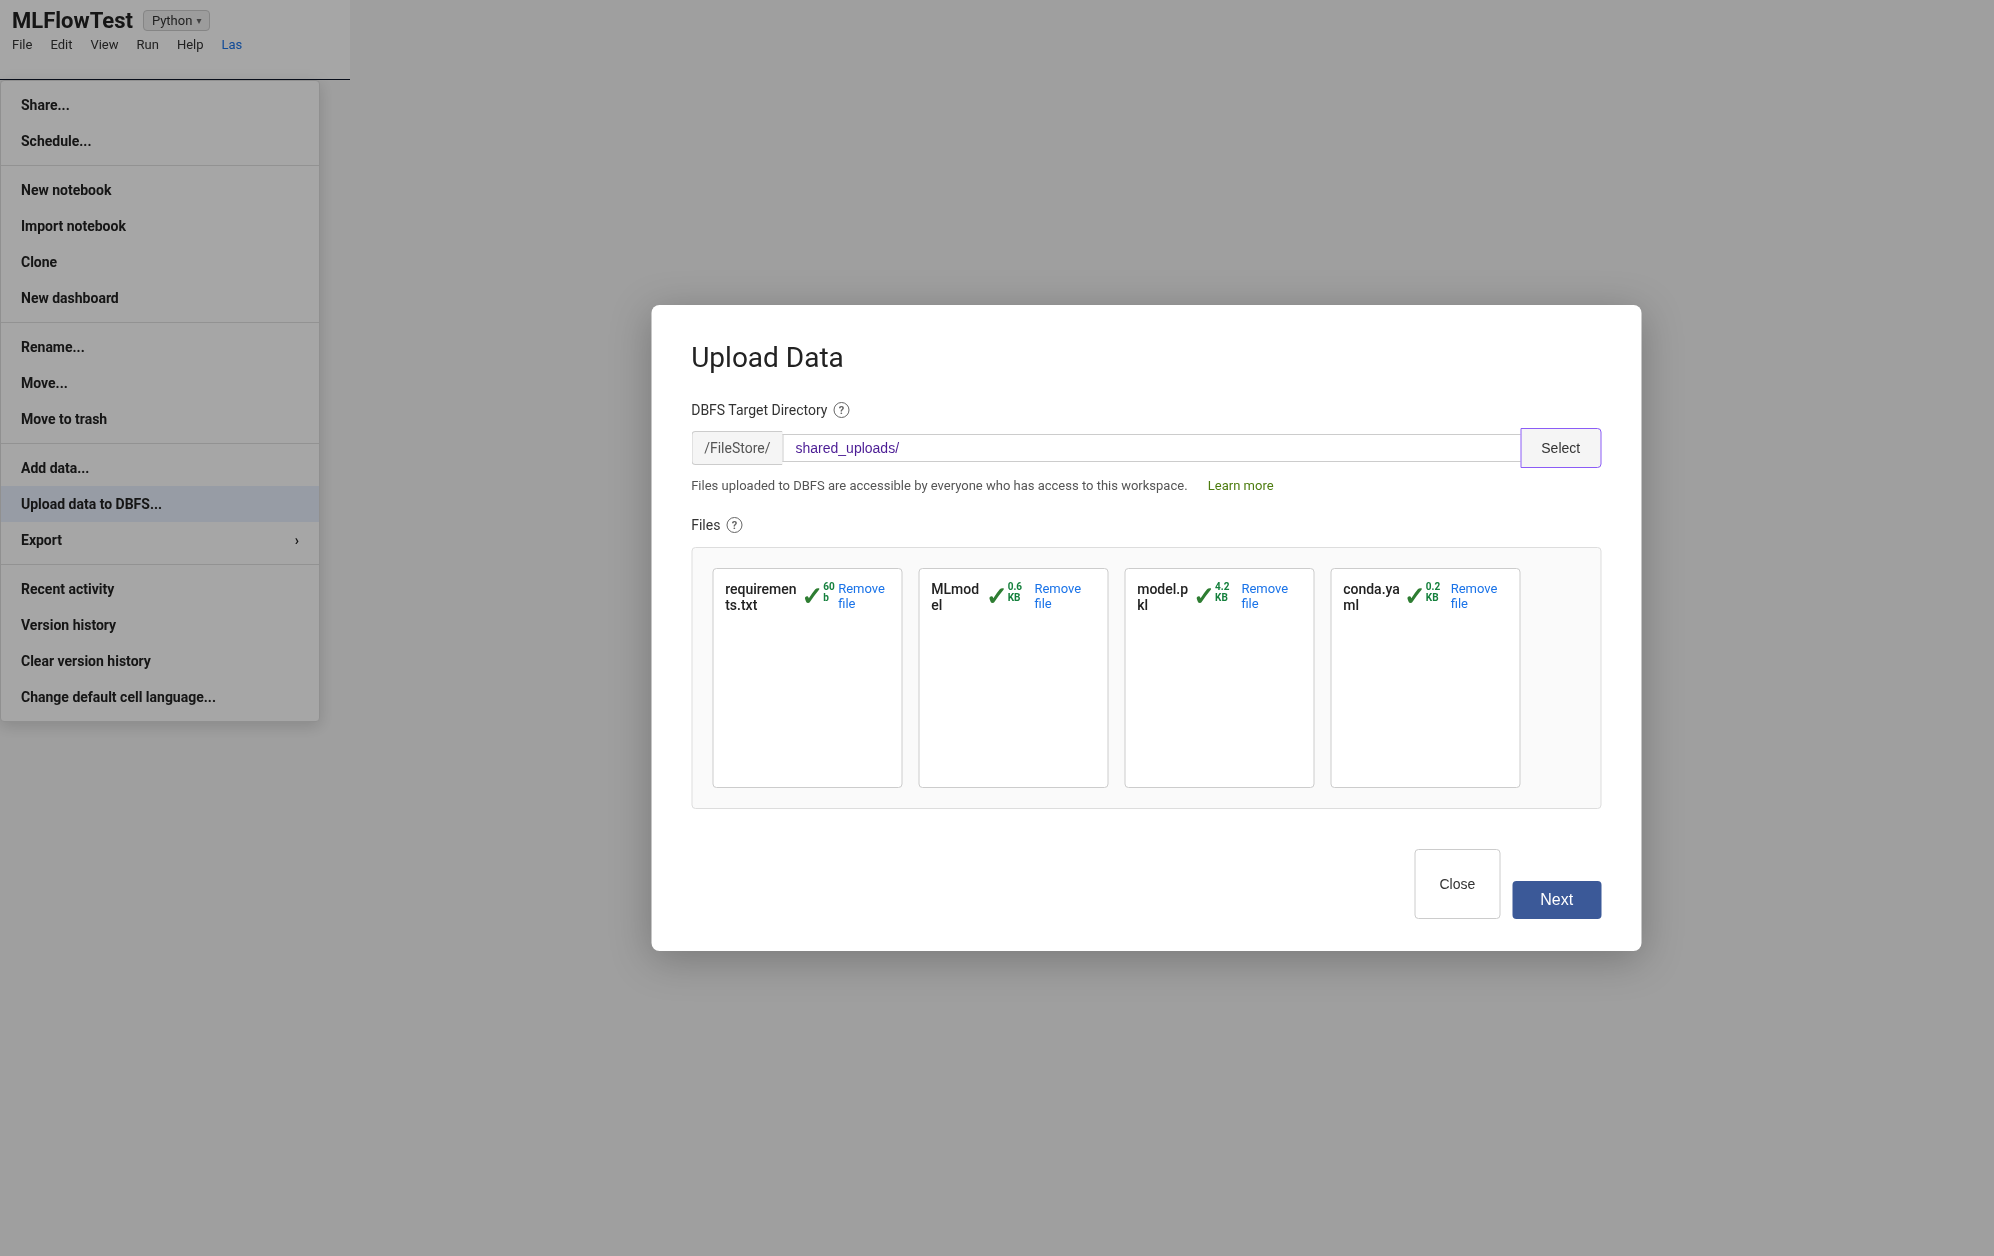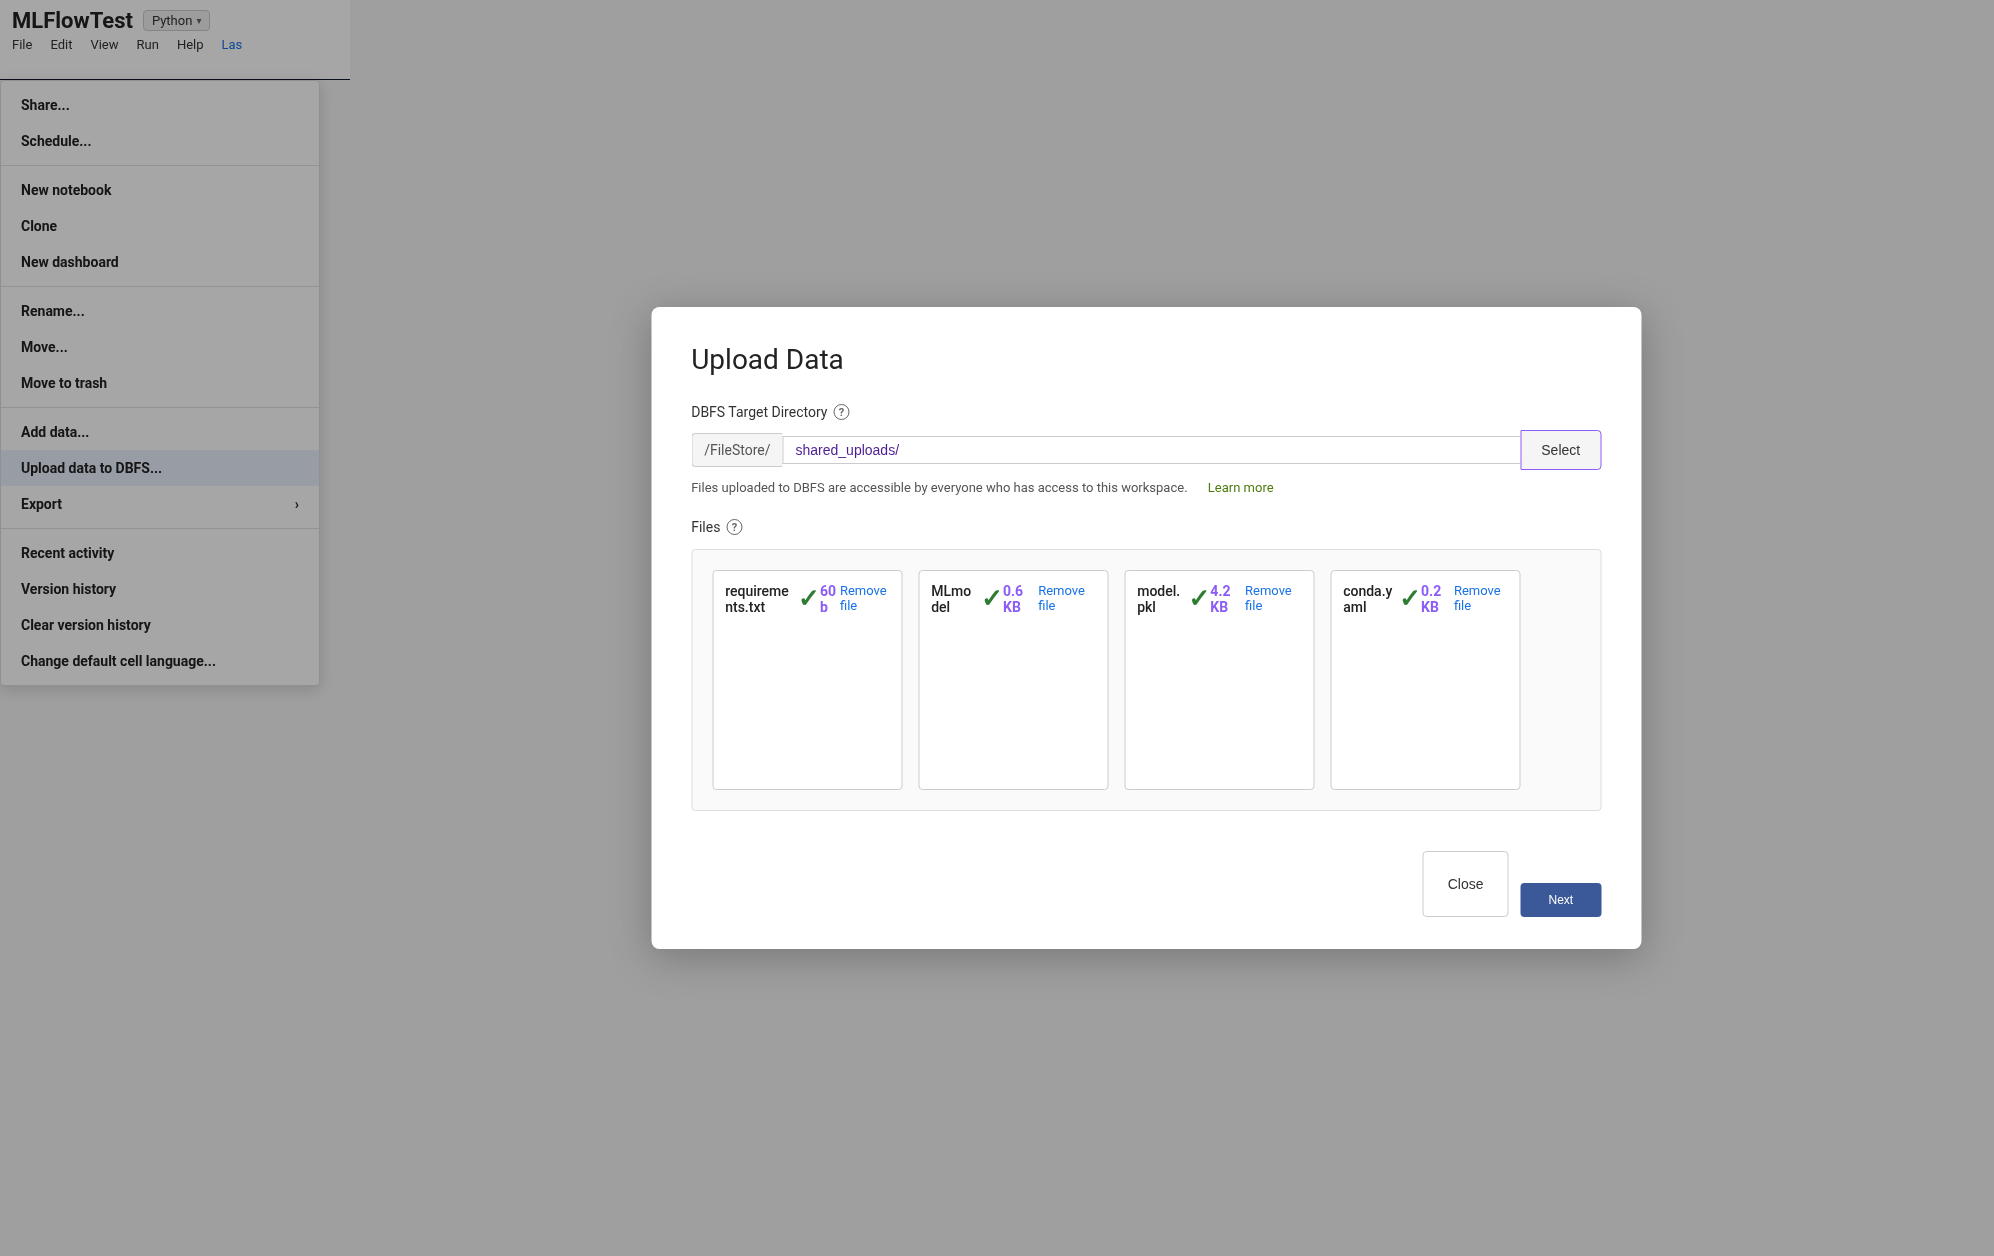--- a/index.html
+++ b/index.html
@@ -250,23 +250,23 @@
     }
     .check-icon {
       color: #2e7d32;
       font-size: 26px;
       font-weight: bold;
       flex-shrink: 0;
       margin-left: 4px;
     }
     .file-spacer { flex: 1; }
     .file-size {
-      font-size: 14px;
+      font-size: 10px;
       font-weight: 700;
-      color: #8b5cf6;
+      color: #15803d;
       margin-bottom: 4px;
     }
     .remove-link {
       font-size: 13px;
       color: #1a73e8;
       cursor: pointer;
       text-decoration: none;
     }
 
     
@@ -279,21 +279,21 @@
       padding: 10px 24px;
       font-size: 14px;
       border: 1px solid #ccc;
       border-radius: 4px;
       background: #fff;
       color: #333;
       cursor: pointer;
     }
     .next-btn {
       padding: 10px 28px;
-      font-size: 12px;
+      font-size: 16px;
       border: none;
       border-radius: 4px;
       background: #3b5998;
       color: #fff;
       cursor: pointer;
       font-weight: 500;
       margin-top: 32px;
     }
   </style>
 </head>
@@ -317,20 +317,21 @@
     <span>Help</span>
     <span class="last-item">Las</span>
   </div>
 </div>
 
 <div class="dropdown-menu">
   <div class="menu-item">Share...</div>
   <div class="menu-item">Schedule...</div>
   <div class="menu-divider"></div>
   <div class="menu-item">New notebook</div>
+  <div class="menu-item">Import notebook</div>
   <div class="menu-item">Clone</div>
   <div class="menu-item">New dashboard</div>
   <div class="menu-divider"></div>
   <div class="menu-item">Rename...</div>
   <div class="menu-item">Move...</div>
   <div class="menu-item">Move to trash</div>
   <div class="menu-divider"></div>
   <div class="menu-item">Add data...</div>
   <div class="menu-item active">Upload data to DBFS...</div>
   <div class="menu-item has-arrow">

